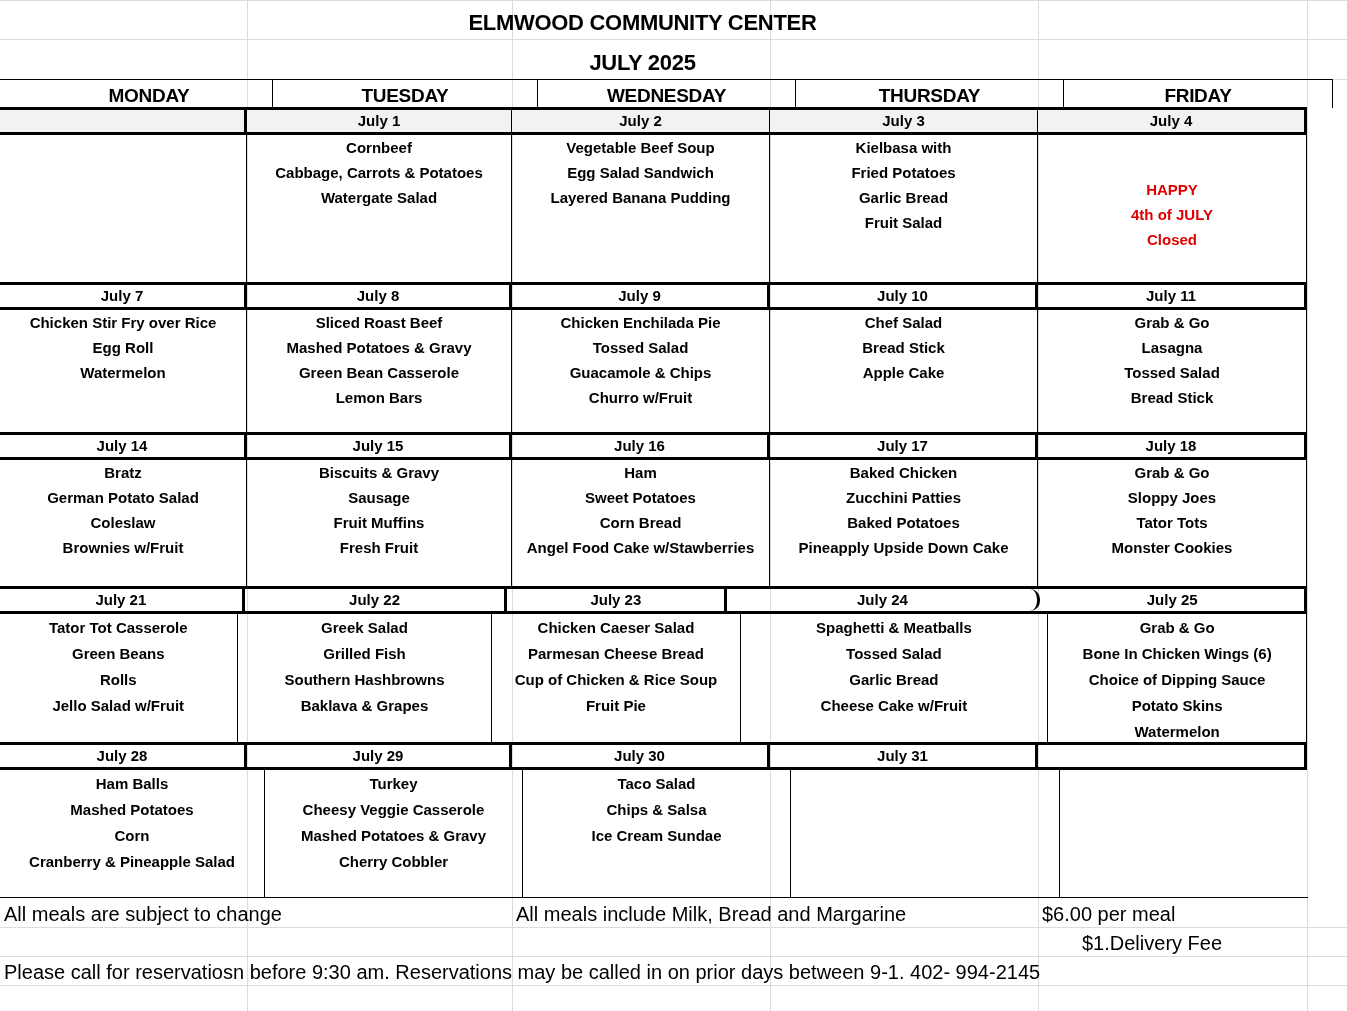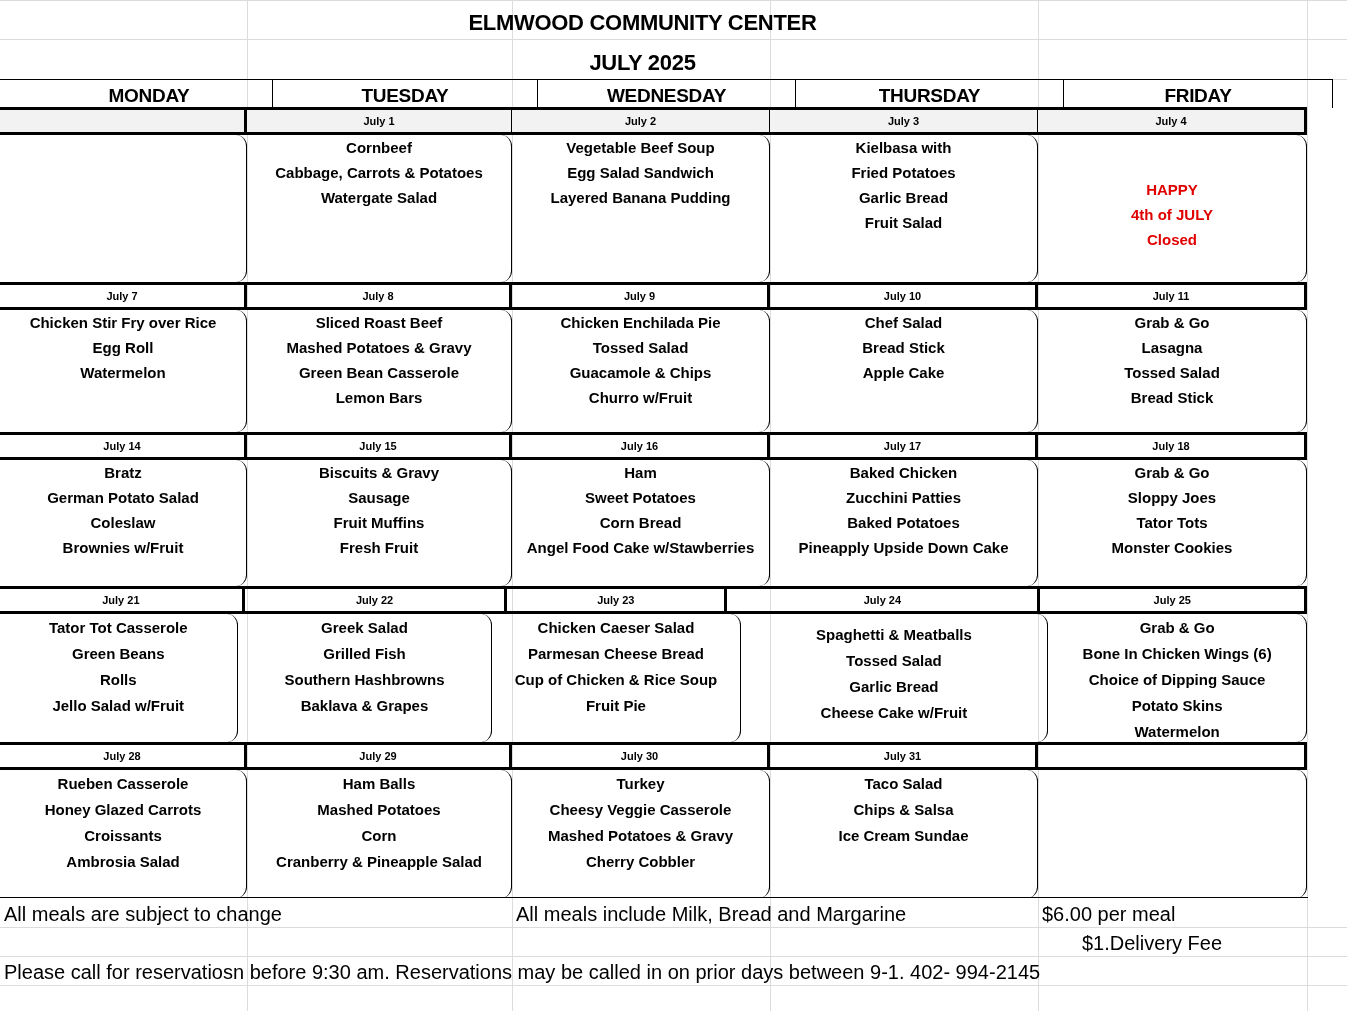--- a/index.html
+++ b/index.html
@@ -18,28 +18,28 @@
   .dayhead { position:absolute; top:0; height:28px; display:flex; width:1307px;
              border-top:1px solid #000;padding-left:26px; }
   .dayhead div { box-sizing:border-box; text-align:center; font-weight:bold; font-size:19px;
                  line-height:32px; letter-spacing:-0.3px; border-right:1px solid #000; }
   .col0 { width:247px; } .col1 { width:265px; } .col2 { width:258px; }
   .col3 { width:268px; } .col4 { width:269px; }
 
   .week { position:absolute; left:0; width:1307px; }
   .daterow { position:absolute; left:0; top:0; width:1307px; height:22px; display:flex;
              border-top:3px solid #000; border-bottom:3px solid #000; box-sizing:content-box; }
-  .daterow div { box-sizing:border-box; text-align:center; font-weight:bold; font-size:11px;
+  .daterow div { box-sizing:border-box; text-align:center; font-weight:bold; font-size:15px;
                  line-height:22px; border-right:3px solid #000; }
   .daterow div:first-child { }
   .daterow.shaded { background:#f2f2f2; border-right:none; }
   .daterow.shaded div { border-right:3px solid #000; }
 
   .body { position:absolute; left:0; width:1307px; display:flex; }
-  .body .cell { box-sizing:border-box; border-right:1px solid #000; text-align:center;border-radius:11px; }
+  .body .cell { box-sizing:border-box; border-right:1px solid #000; text-align:center; }
   .body .cell .item { font-weight:bold; font-size:15px; height:25px; line-height:24px; white-space:nowrap; }
   .body .cell .item.red { color:#e00000; }
   .body .cell .item.tall { height:26px; line-height:26px; }
 
   .notes { position:absolute; font-size:20px; white-space:nowrap; }
 </style>
 </head>
 <body>
 
 <div class="gridbg">
@@ -182,21 +182,21 @@
           <div class="item">Tator Tots</div>
           <div class="item">Monster Cookies</div>
         </div>
       </div>
     </div>
     <div class="week" style="top: 586px;">
       <div class="daterow">
         <div class="col0" style="width: 247px;">July 21</div>
         <div class="col1" style="width: 265px;">July 22</div>
         <div class="col2" style="width: 222px;">July 23</div>
-        <div class="col3" style="width: 316px;">July 24</div>
+        <div class="col3" style="width: 316px; border-radius: 10px;">July 24</div>
         <div class="col4" style="width: 269px; border-right: 3px solid rgb(0, 0, 0);">July 25</div>
       </div>
       <div class="body" style="top: 28px; height: 128px;">
         <div class="cell col0" style="width: 247px; height: 128px; padding-top: 1px;">
           <div class="item tall">Tator Tot Casserole</div>
           <div class="item tall">Green Beans</div>
           <div class="item tall">Rolls</div>
           <div class="item tall">Jello Salad w/Fruit</div>
         </div>
         <div class="cell col1" style="width: 265px; height: 128px; padding-top: 1px;">
@@ -204,21 +204,21 @@
           <div class="item tall">Grilled Fish</div>
           <div class="item tall">Southern Hashbrowns</div>
           <div class="item tall">Baklava &amp; Grapes</div>
         </div>
         <div class="cell col2" style="width: 258px; height: 128px; padding-top: 1px;">
           <div class="item tall">Chicken Caeser Salad</div>
           <div class="item tall">Parmesan Cheese Bread</div>
           <div class="item tall">Cup of Chicken &amp; Rice Soup</div>
           <div class="item tall">Fruit Pie</div>
         </div>
-        <div class="cell col3" style="width: 320px; height: 128px; padding-top: 8px;">
+        <div class="cell col3" style="width: 320px; height: 128px; padding-top: 1px;">
           <div class="item tall">Spaghetti &amp; Meatballs</div>
           <div class="item tall">Tossed Salad</div>
           <div class="item tall">Garlic Bread</div>
           <div class="item tall">Cheese Cake w/Fruit</div>
         </div>
         <div class="cell col4" style="width: 269px; height: 128px; padding-top: 1px;">
           <div class="item tall">Grab &amp; Go</div>
           <div class="item tall">Bone In Chicken Wings (6)</div>
           <div class="item tall">Choice of Dipping Sauce</div>
           <div class="item tall">Potato Skins</div>
@@ -228,26 +228,20 @@
     </div>
     <div class="week" style="top: 742px;">
       <div class="daterow">
         <div class="col0" style="width: 247px;">July 28</div>
         <div class="col1" style="width: 265px;">July 29</div>
         <div class="col2" style="width: 258px;">July 30</div>
         <div class="col3" style="width: 268px;">July 31</div>
         <div class="col4" style="width: 269px; border-right: 3px solid rgb(0, 0, 0);"></div>
       </div>
       <div class="body" style="top: 28px; height: 128px;">
-        <div class="cell col0" style="width: 247px; height: 128px; padding-top: 1px;">
-          <div class="item tall">Rueben Casserole</div>
-          <div class="item tall">Honey Glazed Carrots</div>
-          <div class="item tall">Croissants</div>
-          <div class="item tall">Ambrosia Salad</div>
-        </div>
         <div class="cell col1" style="width: 265px; height: 128px; padding-top: 1px;">
           <div class="item tall">Ham Balls</div>
           <div class="item tall">Mashed Potatoes</div>
           <div class="item tall">Corn</div>
           <div class="item tall">Cranberry &amp; Pineapple Salad</div>
         </div>
         <div class="cell col2" style="width: 258px; height: 128px; padding-top: 1px;">
           <div class="item tall">Turkey</div>
           <div class="item tall">Cheesy Veggie Casserole</div>
           <div class="item tall">Mashed Potatoes &amp; Gravy</div>

